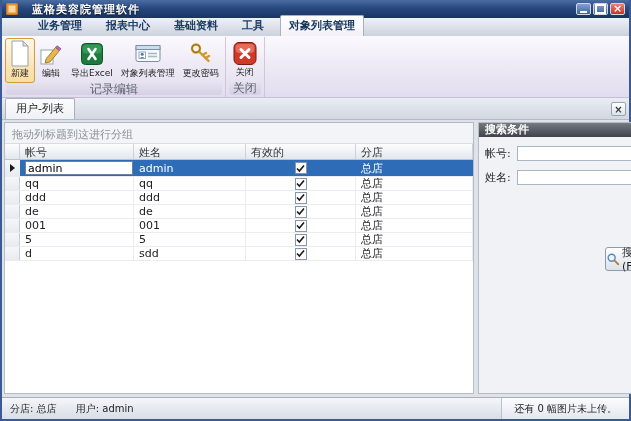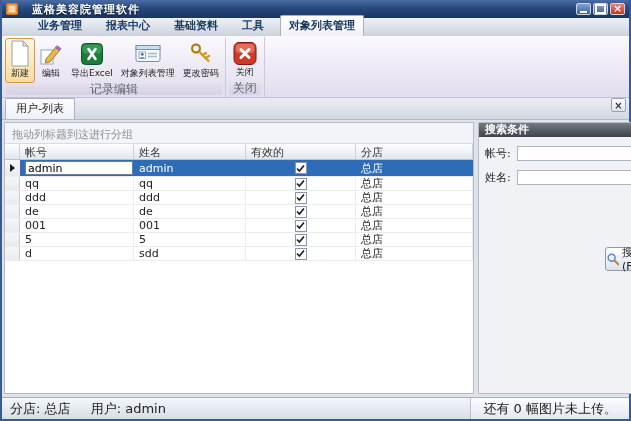--- a/index.html
+++ b/index.html
@@ -36,21 +36,21 @@
   .grplabel { height:13px; margin:0 2px 2px; font-size:12px; color:#5d6270; text-align:center;
               background:linear-gradient(#e5e1ee,#d5d0e3); border-radius:0 0 3px 3px; line-height:12px; white-space:nowrap; }
   .rbtn { display:flex; flex-direction:column; align-items:center; justify-content:flex-end;
           padding:1px 3px 2px; border:1px solid transparent; border-radius:3px;
           font-size:9px; color:#222; white-space:nowrap; }
   .rbtn .ric { flex:1; display:flex; align-items:center; justify-content:center; }
   .rbtn.hl { border-color:#d19a45; background:linear-gradient(#fff8e6,#fbe7ba 55%,#f8dca0); }
 
   
   .doctabs { height:24px; flex:0 0 20px; background:linear-gradient(#eaedf2,#d2d7e0);
-             border-bottom:1px solid #b2bac6; display:flex; align-items:flex-start; padding:0 3px; }
+             border-bottom:1px solid #b2bac6; display:flex; align-items:flex-end; padding:0 3px; }
   .doctab { background:linear-gradient(#fdfdfe,#eef1f5); border:1px solid #a9b1be; border-bottom:none;
             border-radius:2px 2px 0 0; padding:2px 10px 3px; font-size:11px; color:#222; }
   .doc-close { margin-left:auto; margin-bottom:3px; width:15px; height:14px;
                border:1px solid #98a3b2; border-radius:2px; background:linear-gradient(#fff,#dde3ea);
                font-size:10px; font-weight:bold; color:#333; display:flex; align-items:center; justify-content:center; }
 
   
   .content { flex:1; display:flex; gap:4px; padding:2px 2px 3px; background:#dfe3e9; min-height:0; }
   .grid-panel { width:470px; flex:0 0 470px; background:#fff; border:1px solid #b4bcc8;
                 display:flex; flex-direction:column; min-height:0; }
@@ -77,21 +77,21 @@
   .sp-field { display:flex; align-items:center; margin:9px 6px 0; font-size:11px; color:#222; }
   .sp-field label { width:32px; flex:0 0 32px; }
   .sp-field input { flex:1; min-width:0; height:15px; border:1px solid #a9b5c2; background:#fff;
                     font-size:11px; padding:0 3px; font-family:"DejaVu Sans",sans-serif; }
   .sp-search { position:absolute; top:124px; right:19px; width:52px; height:24px;
                border:1px solid #8e9cac; border-radius:3px; background:linear-gradient(#ffffff,#dce2ea);
                display:flex; align-items:center; justify-content:center; gap:2px; font-size:11px; color:#222; }
 
   
   .statusbar { height:22px; flex:0 0 22px; background:linear-gradient(#f4f6f9,#d8dee6);
-               border-top:1px solid #a8b0bd; display:flex; align-items:center; font-size:13px; color:#222;
+               border-top:1px solid #a8b0bd; display:flex; align-items:center; font-size:10px; color:#222;
                padding-left:8px; }
   .sb-left span { margin-right:16px; }
   .sb-right { margin-left:auto; height:100%; border-left:1px solid #b9c1cc;
               background:linear-gradient(#fbfcfe,#e3e8ef); display:flex; align-items:center; padding:0 12px; }
 </style>
 </head>
 <body>
 
 <div class="window">
 

